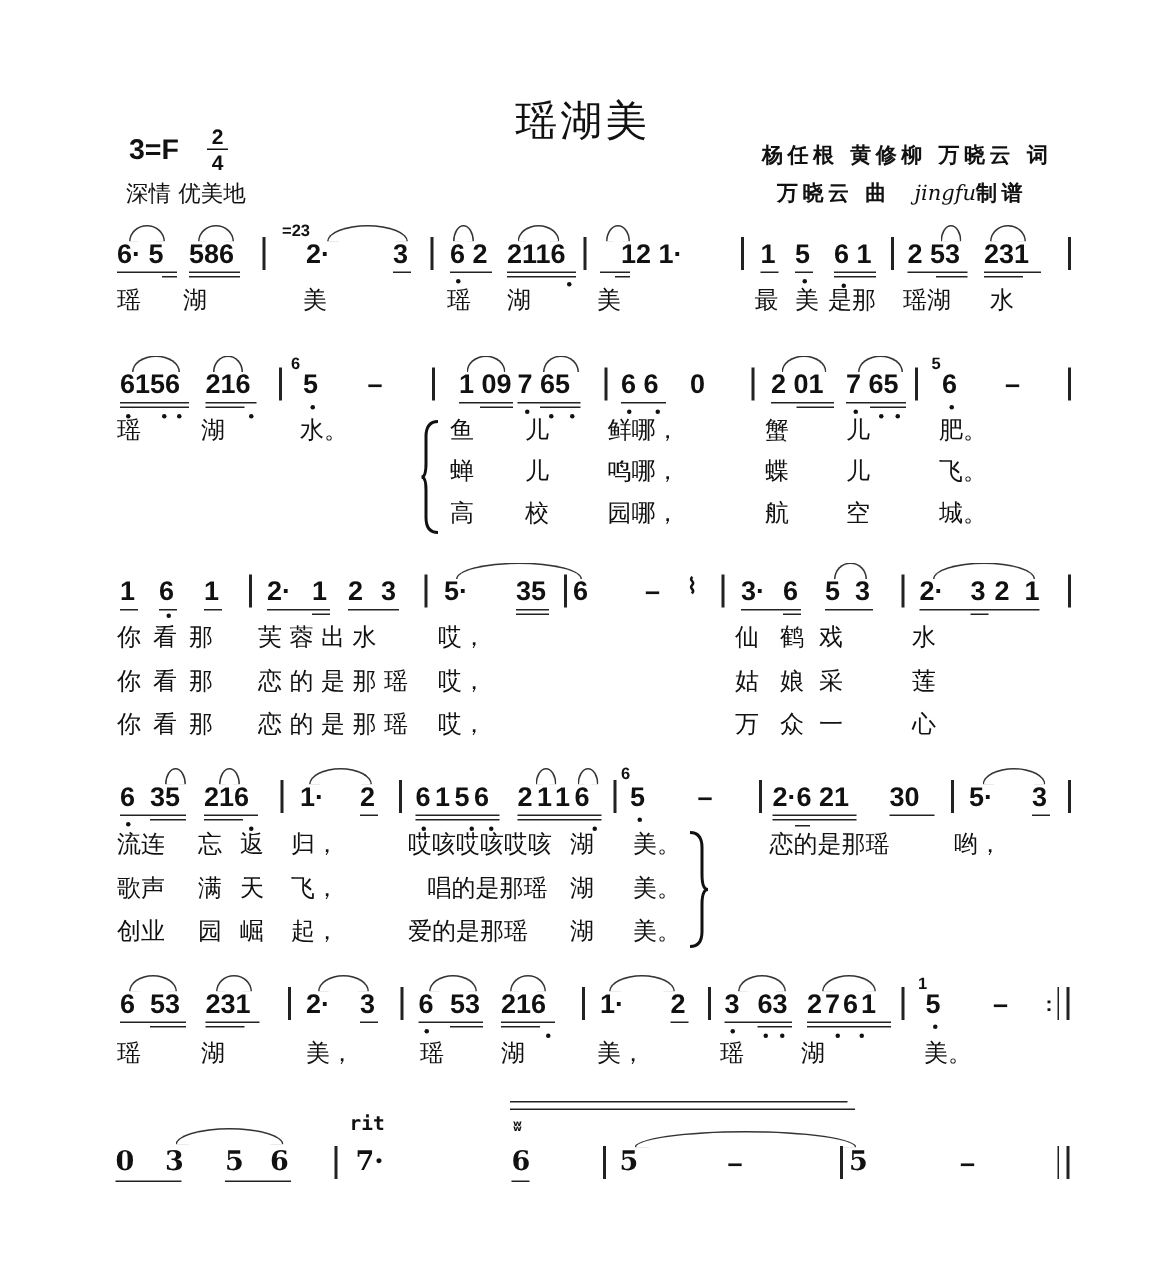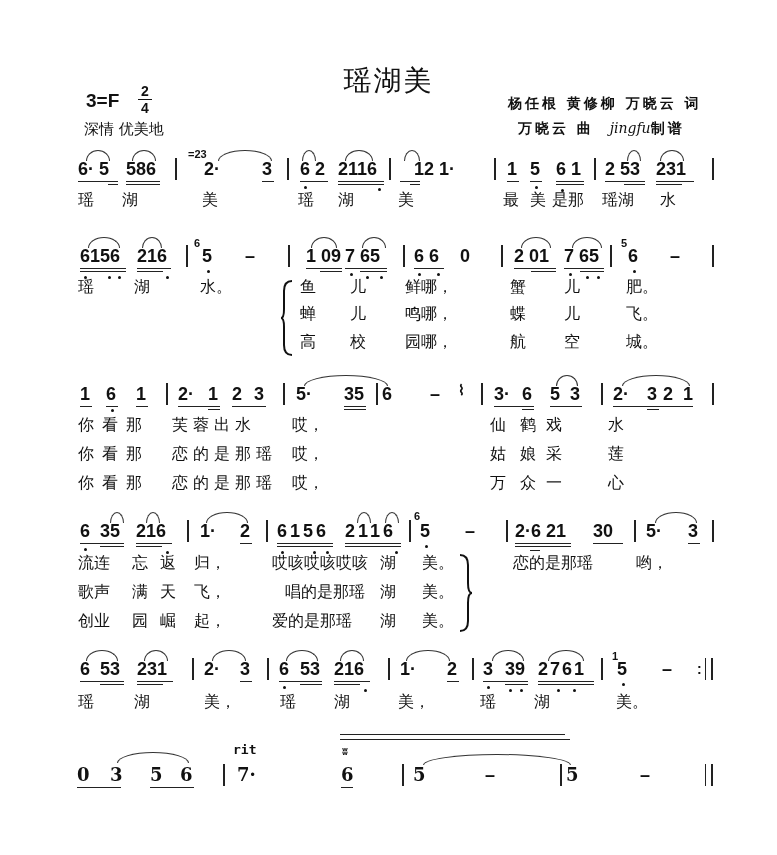--- a/index.html
+++ b/index.html
@@ -396,21 +396,21 @@
   <div class="slur" style="left:340px;top:-8px;width:22px;"></div>
   <div class="bl" style="left:388px;"></div>
 
   <span class="nt" style="left:400px;">1·</span>
   <span class="nt" style="left:447px;">2</span>
   <div class="ul" style="left:447px;top:23px;width:12px;"></div>
   <div class="slur" style="left:406px;top:-8px;width:42px;"></div>
   <div class="bl" style="left:472px;"></div>
 
   <span class="nt" style="left:483px;">3</span>
-  <span class="nt" style="left:505px;">39</span>
+  <span class="nt" style="left:505px;">63</span>
   <span class="nt" style="left:538px;letter-spacing:2px;">2761</span>
   <div class="ul" style="left:483px;top:23px;width:45px;"></div>
   <div class="ul" style="left:505px;top:26px;width:23px;"></div>
   <div class="ul" style="left:538px;top:23px;width:56px;"></div>
   <div class="ul" style="left:538px;top:26px;width:56px;"></div>
   <div class="dot" style="left:487px;top:28px;"></div>
   <div class="dot" style="left:509px;top:31px;"></div>
   <div class="dot" style="left:520px;top:31px;"></div>
   <div class="dot" style="left:557px;top:31px;"></div>
   <div class="dot" style="left:573px;top:31px;"></div>

